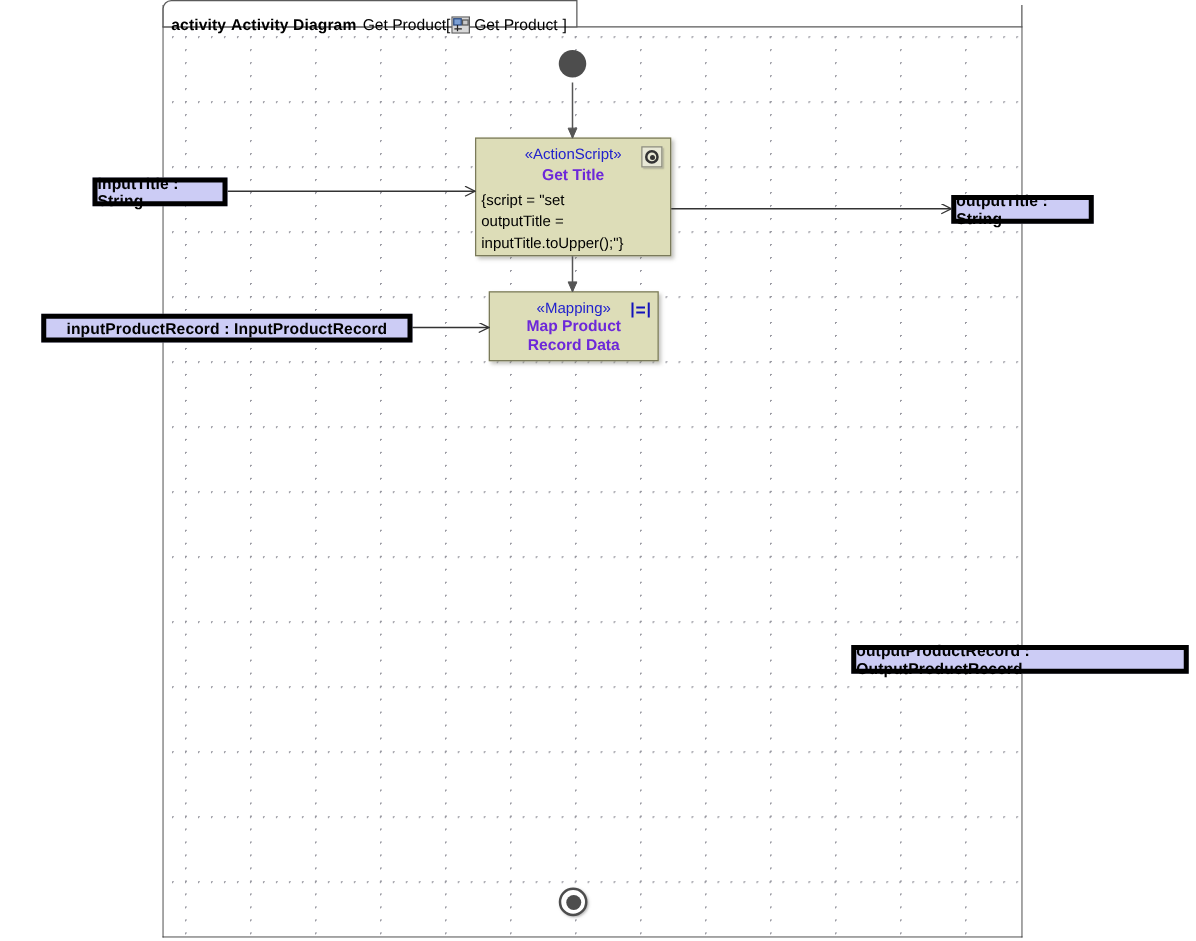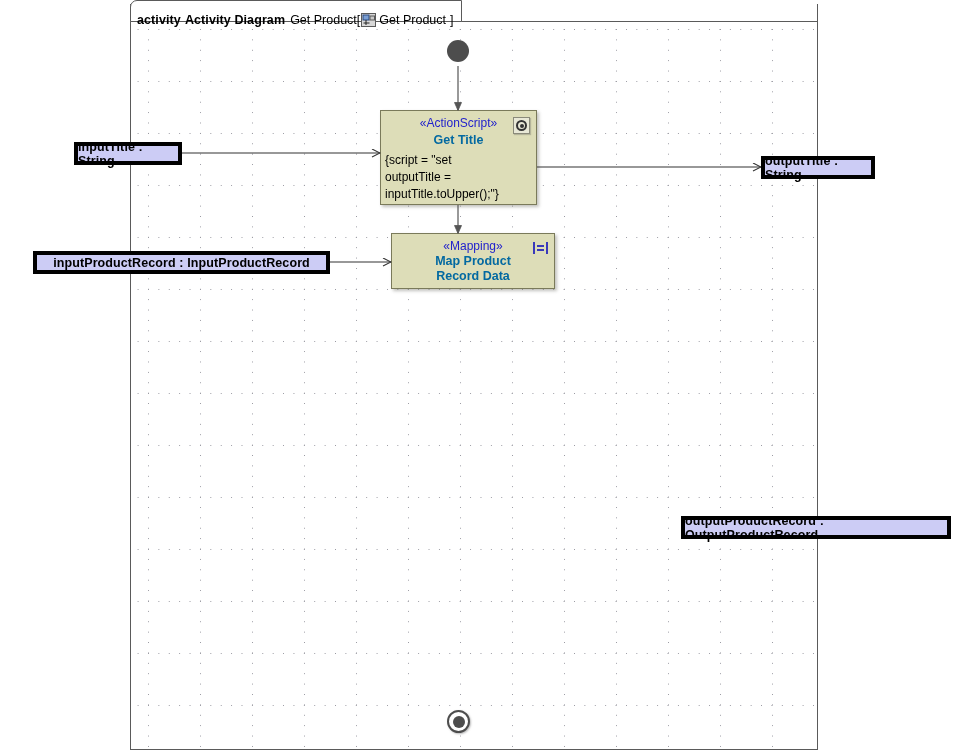--- a/index.html
+++ b/index.html
@@ -110,21 +110,21 @@
     z-index: 3;
   }
   .stereo {
     color: #2222cc;
     font-size: 12px;
     text-align: center;
     margin-top: 5px;
     font-family: "Liberation Sans", sans-serif;
   }
   .nodename {
-    color: #0369a1;
+    color: #6d28d9;
     font-size: 12.5px;
     font-weight: bold;
     text-align: center;
     line-height: 15px;
     margin-top: 3px;
   }
   .nodebody {
     color: #000000;
     font-size: 12px;
     line-height: 17px;
@@ -276,21 +276,21 @@
     <div class="nodebody">{script = "set
 outputTitle =
 inputTitle.toUpper();"}</div>
     <div class="node-icon icon-actionscript">
       <span class="ring">
           <span class="dot"></span>
         </span>
     </div>
   </div>
 
-  <div class="action-node" style="left:391px; top:233px; width:164px; height:56px;">
+  <div class="action-node" style="left:391px; top:233px; width:136px; height:56px;">
     <div class="stereo">«Mapping»</div>
     <div class="nodename" style="white-space:pre-line; margin-top:1px;">Map Product
 Record Data</div>
     <div class="node-icon icon-mapping" style="top:5px; right:5px;">
       <svg width="17" height="16" viewBox="0 0 17 16">
         <path d="M 2 2 L 2 14" stroke="#1111bb" stroke-width="1.6" fill="none"></path>
         <path d="M 15 2 L 15 14" stroke="#1111bb" stroke-width="1.6" fill="none"></path>
         <path d="M 5 6 L 12 6" stroke="#1111bb" stroke-width="1.6" fill="none"></path>
         <path d="M 5 10 L 12 10" stroke="#1111bb" stroke-width="1.6" fill="none"></path>
       </svg>

